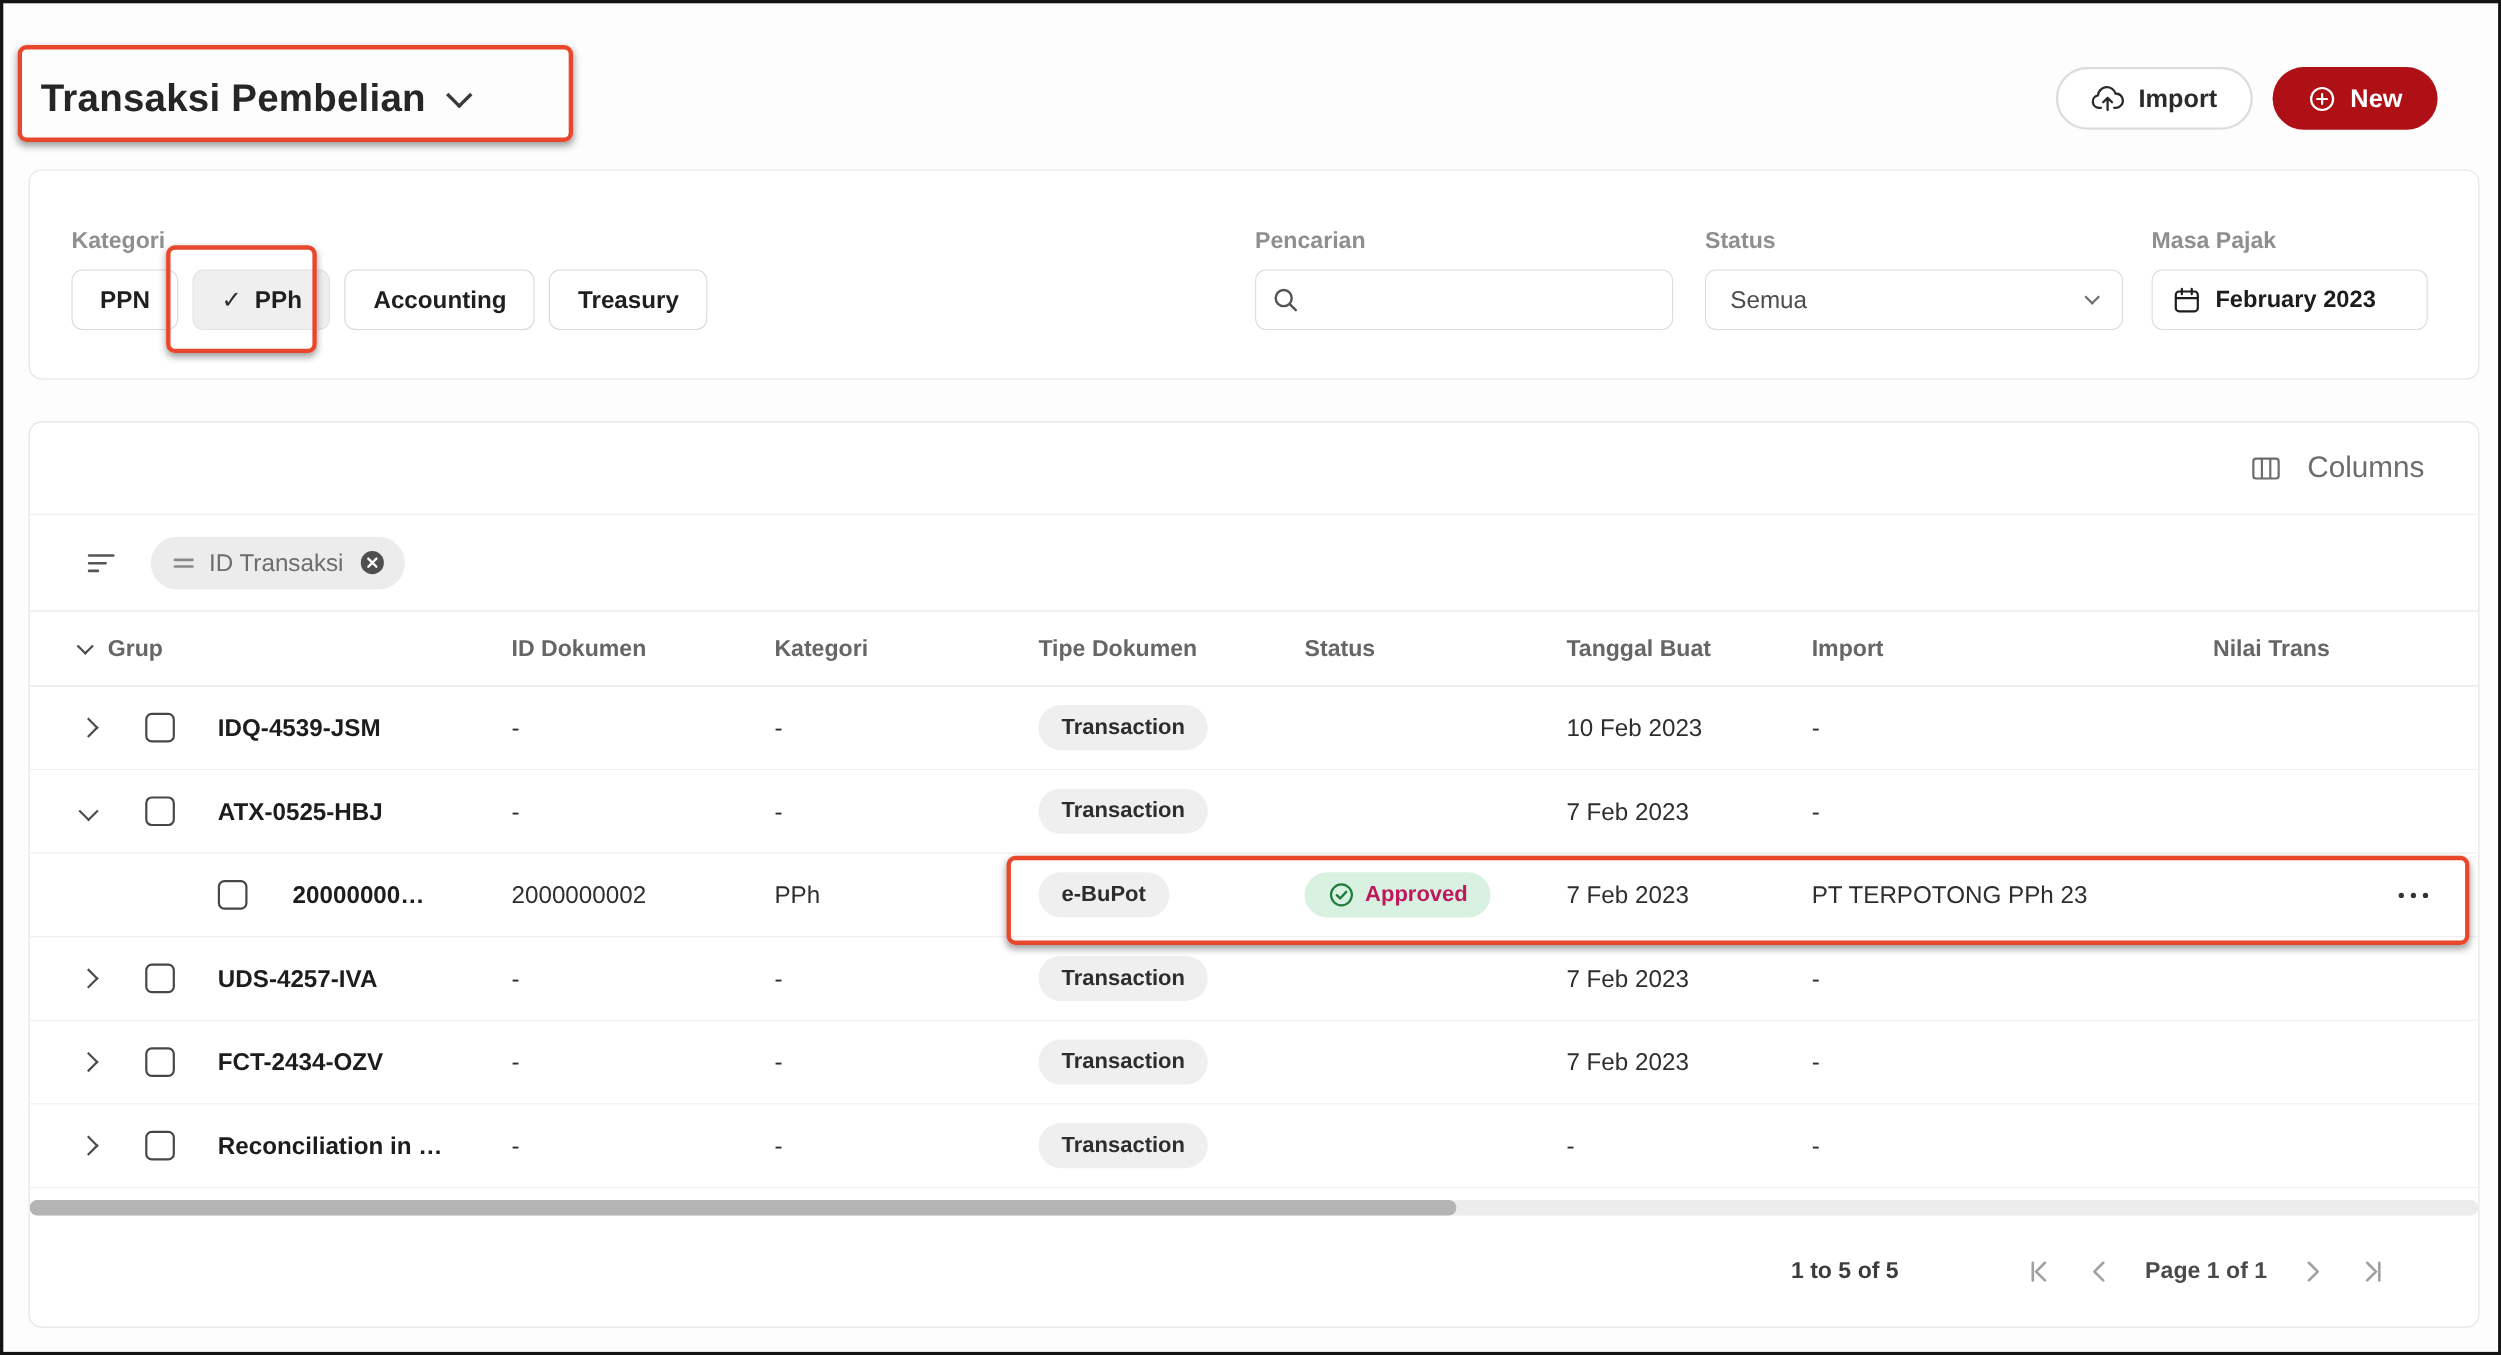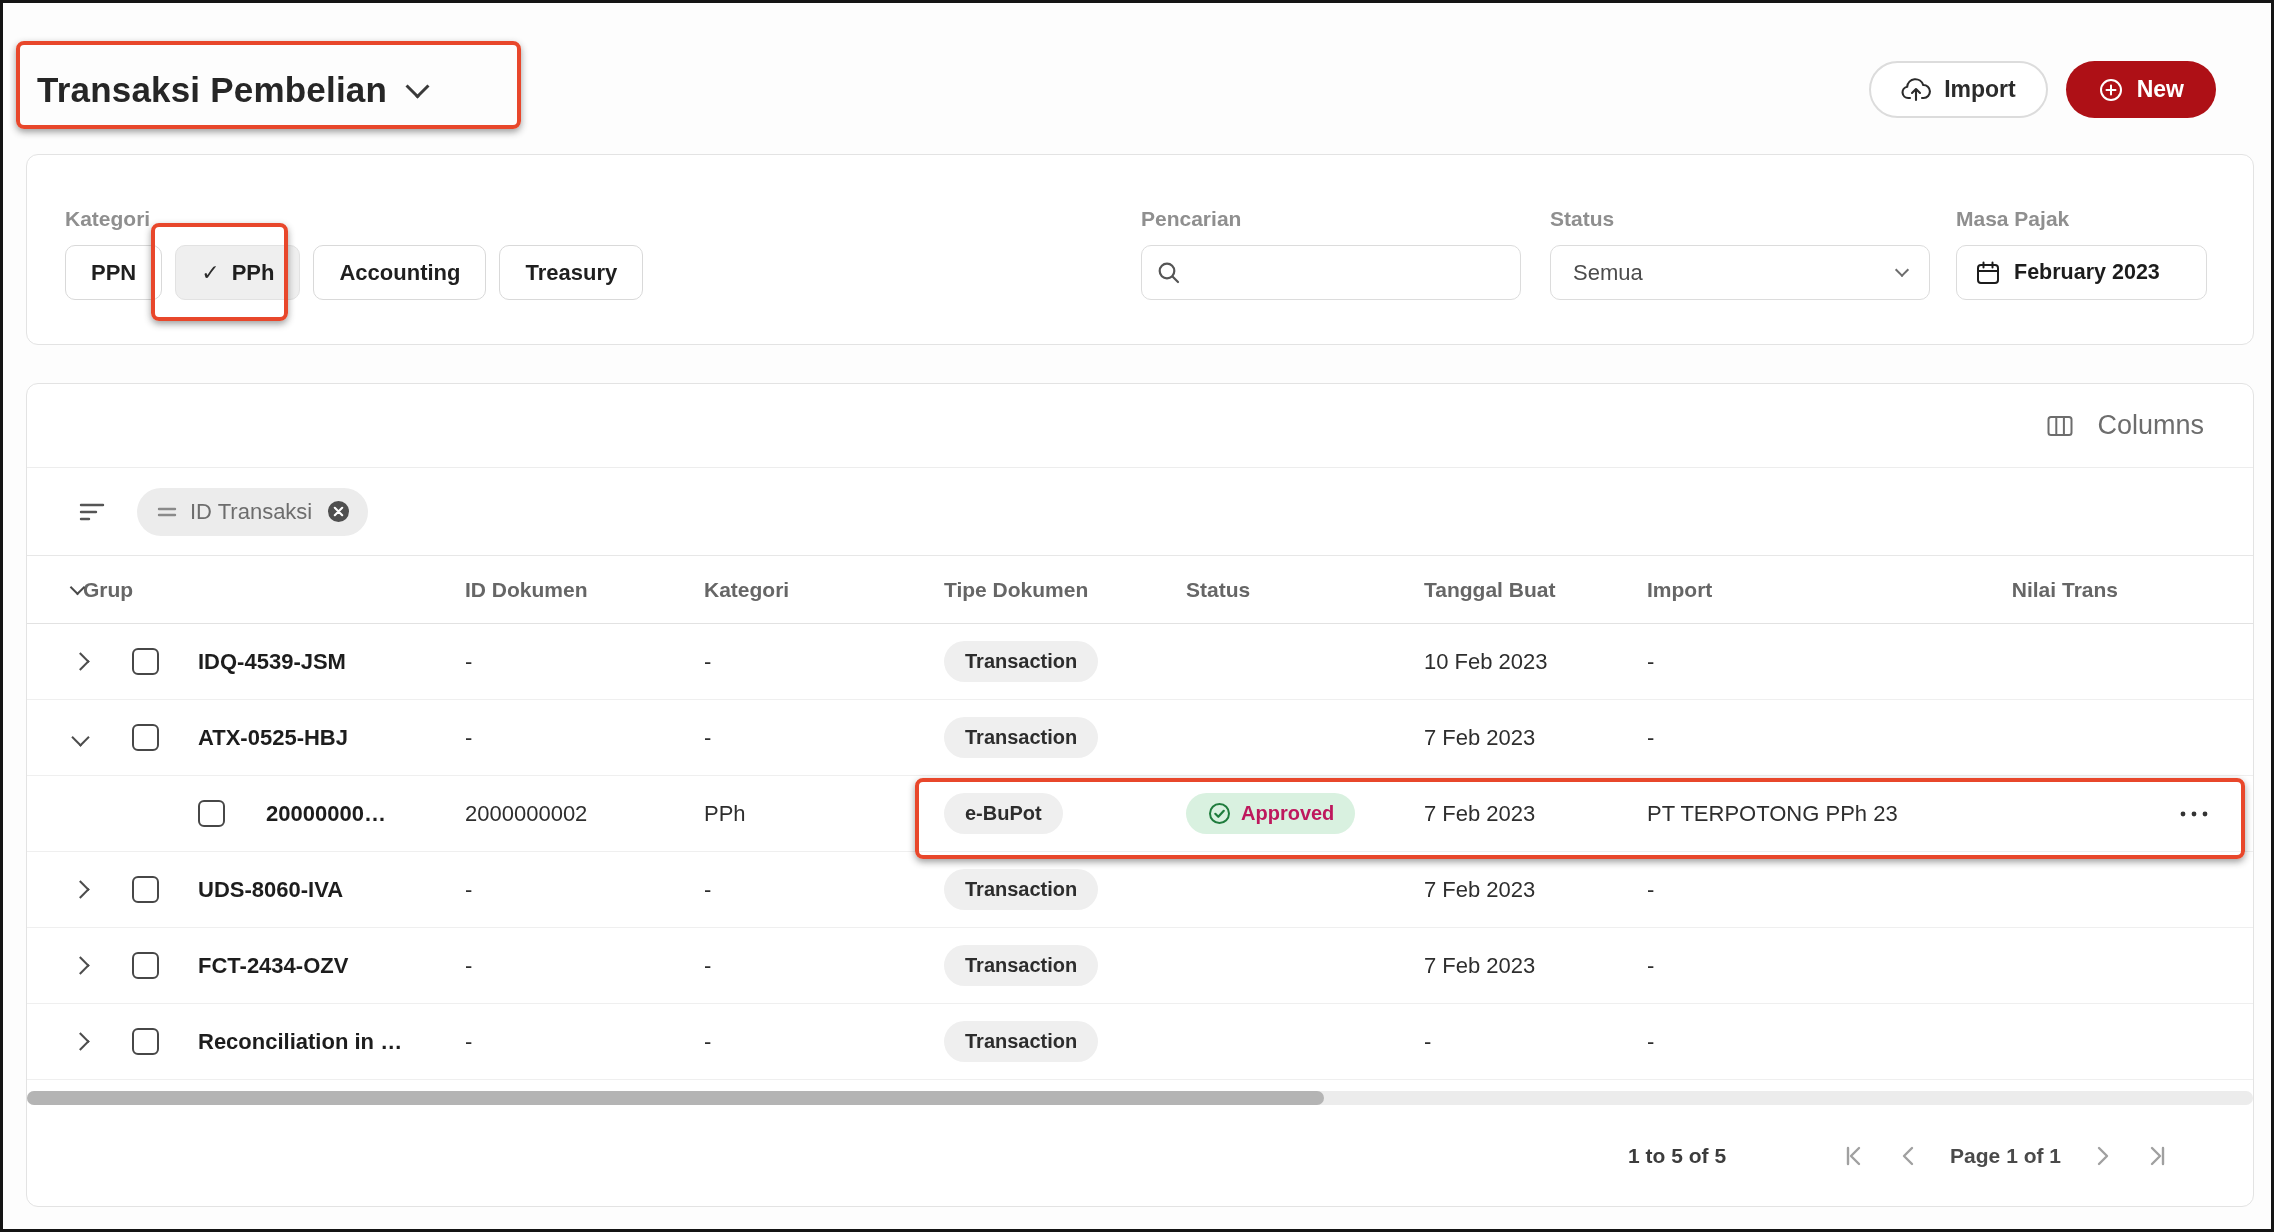--- a/index.html
+++ b/index.html
@@ -121,21 +121,21 @@
 
   .grid-cols {
     display: grid;
     grid-template-columns: 438px 239px 240px 242px 238px 223px 247px 240px 1fr;
     align-items: center;
   }
   .thead-row {
     height: 69px; border-top: 1px solid #e7e7e7; border-bottom: 1px solid #e2e2e2;
     font-size: 21px; font-weight: 700; color: #666;
   }
-  .th-first { display: flex; align-items: center; padding-left: 45px; }
+  .th-first { display: flex; align-items: center; gap: 15px; padding-left: 45px; }
   .grup-chev { width: 11px; height: 11px; border-width: 2.6px; border-color: #4a4a4a; margin-top: -5px; }
   .th-right { justify-self: end; padding-right: 16px; }
 
   .trow { height: 76px; border-bottom: 1px solid #efefef; font-size: 22px; color: #333; }
   .cell-first { display: flex; align-items: center; height: 100%; }
   .exp-chev { width: 13px; height: 13px; cursor: pointer; border-color: #4c4c4c; border-width: 2.8px; }
   .exp-wrap { width: 24px; margin-left: 41px; display: flex; justify-content: center; cursor: pointer; }
   .checkbox {
     width: 27px; height: 27px; border: 2.5px solid #474747; border-radius: 6px;
     background: #fff; margin-left: 40px; cursor: pointer; flex: none;
@@ -379,21 +379,21 @@
         </span>
       </div>
     </div>
 
     <div class="trow grid-cols">
       <div class="cell-first">
         <span class="exp-wrap">
             <span class="chev right exp-chev"></span>
           </span>
         <span class="checkbox"></span>
-        <span class="grup-label">UDS-8060-IVA</span>
+        <span class="grup-label">UDS-4257-IVA</span>
       </div>
       <div class="val">-</div>
       <div class="val">-</div>
       <div><span class="badge gray">Transaction</span></div>
       <div></div>
       <div class="val">7 Feb 2023</div>
       <div class="val">-</div>
       <div></div>
         <div></div>
     </div>

